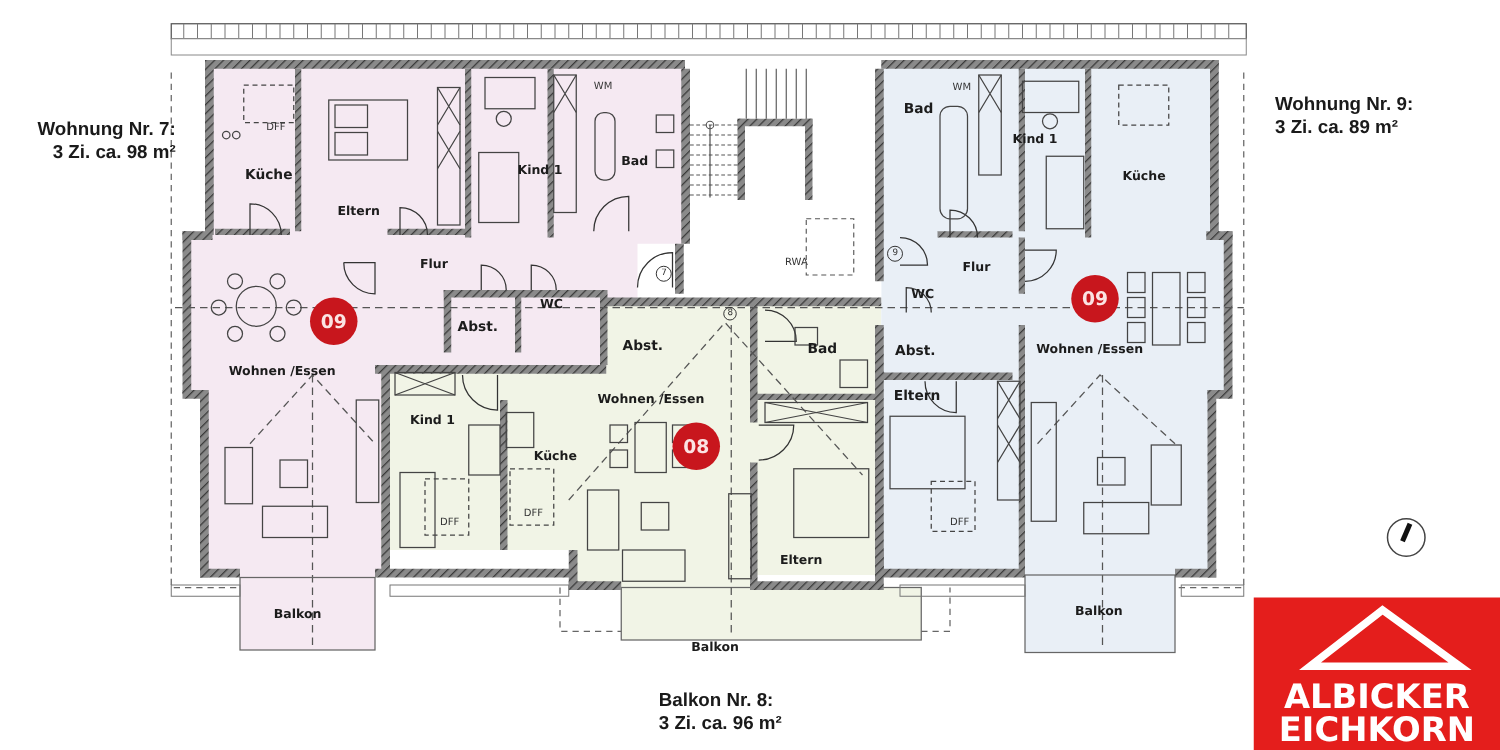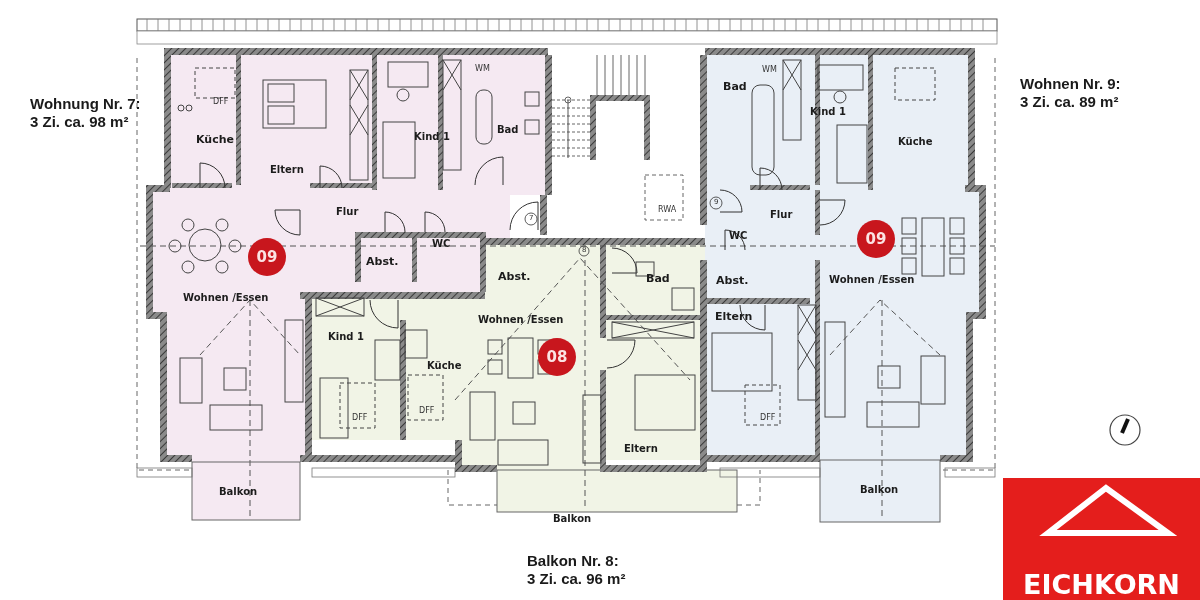--- a/index.html
+++ b/index.html
@@ -231,26 +231,26 @@
     <rect x="945" y="468" width="50" height="9"></rect>
   </g>
 
   <g stroke="#333" stroke-width="0.8" fill="none">
     <circle cx="531" cy="219" r="6"></circle>
     <circle cx="584" cy="251" r="5"></circle>
     <circle cx="716" cy="203" r="6"></circle>
   </g>
 </svg>
 
-<div class="caption" style="left:30px;top:95px;">
+<div class="caption" style="left:30px;top:95px;text-align:right;">
   <div>Wohnung Nr. 7:</div>
   <div>3 Zi. ca. 98 m²</div>
 </div>
 <div class="caption" style="left:1020px;top:75px;">
-  <div>Wohnen Nr. 9:</div>
+  <div>Wohnung Nr. 9:</div>
   <div>3 Zi. ca. 89 m²</div>
 </div>
 <div class="caption" style="left:527px;top:552px;">
   <div>Balkon Nr. 8:</div>
   <div>3 Zi. ca. 96 m²</div>
 </div>
 
 <div class="marker" style="left:248px;top:238px;">
     <span>09</span>
   </div>
@@ -288,30 +288,31 @@
 <div class="room-label rl-small" style="left:898px;top:136px;font-size:10px;">Küche</div>
 <div class="room-label rl-big" style="left:770px;top:209px;">Flur</div>
 <div class="room-label rl-big" style="left:729px;top:230px;">WC</div>
 <div class="room-label rl-small" style="left:716px;top:274px;">Abst.</div>
 <div class="room-label rl-small" style="left:715px;top:310px;">Eltern</div>
 <div class="room-label rl-big" style="left:829px;top:274px;">Wohnen /Essen</div>
 <div class="room-label rl-big" style="left:860px;top:484px;">Balkon</div>
 <div class="room-label rl-tiny" style="left:760px;top:413px;">DFF</div>
 <div class="room-label rl-tiny" style="left:762px;top:65px;">WM</div>
 
-<div class="room-label rl-tiny" style="left:658px;top:205px;">RWA</div>
+<div class="room-label rl-tiny" style="left:628px;top:205px;">RWA</div>
 <div class="room-label rl-tiny" style="left:529px;top:214px;font-size:7px;">7</div>
 <div class="room-label rl-tiny" style="left:582px;top:246px;font-size:7px;">8</div>
 <div class="room-label rl-tiny" style="left:714px;top:198px;font-size:7px;">9</div>
 
 <div class="abs" style="left:1108px;top:413px;width:34px;height:34px;">
   <svg width="34" height="34" viewBox="0 0 34 34">
     <circle cx="17" cy="17" r="15" fill="none" stroke="#444" stroke-width="1.2"></circle>
     <line x1="14" y1="20" x2="20" y2="6" stroke="#111" stroke-width="4"></line>
   </svg>
 </div>
 
 <div class="logo">
   <svg width="197" height="122" viewBox="0 0 197 122">
     <path d="M45 55 L103 10 L165 55 Z" fill="none" stroke="#fff" stroke-width="6" stroke-linejoin="miter"></path>
   </svg>
+  <div class="logo-text" style="top:66px;">ALBICKER</div>
   <div class="logo-text" style="top:93px;">EICHKORN</div>
 </div>
 
 </body></html>

